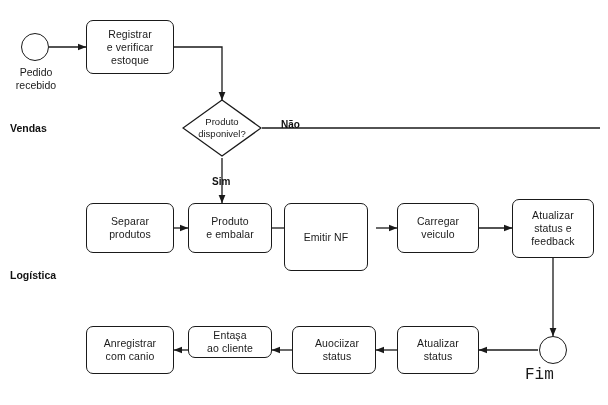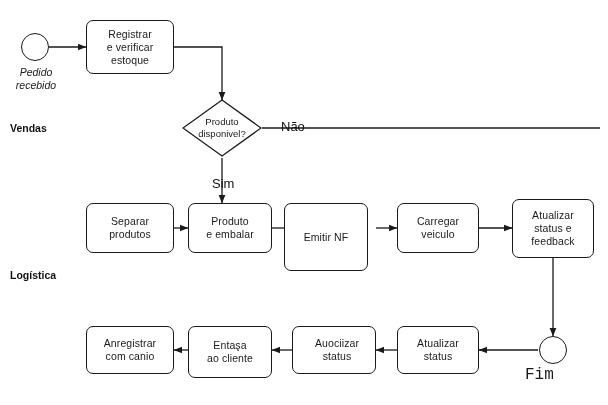--- a/index.html
+++ b/index.html
@@ -43,23 +43,24 @@
   }
   .lane-label {
     position: absolute;
     font-size: 10.5px;
     font-weight: bold;
     color: #111111;
     white-space: nowrap;
   }
   .edge-label {
     position: absolute;
-    font-size: 13px;
+    font-size: 10px;
     color: #111111;
     white-space: nowrap;
+    font-weight: bold;
   }
   .terminator {
     position: absolute;
     box-sizing: border-box;
     border: 1.6px solid #1a1a1a;
     border-radius: 50%;
     background: #ffffff;
   }
   .start-label {
     position: absolute;
@@ -135,21 +136,21 @@
       <line x1="292" y1="350" x2="272" y2="350" marker-end="url(#arrow)"></line>
 
       <line x1="188" y1="350" x2="174" y2="350" marker-end="url(#arrow)"></line>
     </g>
   </svg>
 
   <div class="lane-label" style="left:10px; top:122px;">Vendas</div>
   <div class="lane-label" style="left:10px; top:269px;">Logística</div>
 
   <div class="terminator" style="left:21px; top:33px; width:28px; height:28px;"></div>
-  <div class="start-label" style="left:0px; top:66px; width:72px;font-style:italic;">Pedido
+  <div class="start-label" style="left:0px; top:66px; width:72px;">Pedido
 recebido</div>
 
   <div class="node" style="left:86px; top:203px; width:88px; height:50px;">Separar
 produtos</div>
 
   <div class="node" style="left:86px; top:20px; width:88px; height:54px;">Registrar
 e verificar
 estoque</div>
   <div class="node" style="left:188px; top:203px; width:84px; height:50px;">Produto
 e embalar</div>
@@ -157,21 +158,21 @@
   <div class="node" style="left:397px; top:203px; width:82px; height:50px;">Carregar
 veiculo</div>
   <div class="node" style="left:512px; top:199px; width:82px; height:59px;">Atualizar
 status e
 feedback</div>
 
   <div class="node" style="left:397px; top:326px; width:82px; height:48px;">Atualizar
 status</div>
   <div class="node" style="left:292px; top:326px; width:84px; height:48px;padding-left:9px;">Auociizar
 status</div>
-  <div class="node" style="left:188px; top:326px; width:84px; height:52px;">Entaşa
+  <div class="node" style="left:188px; top:326px; width:84px; height:32px;">Entaşa
 ao cliente</div>
   <div class="node" style="left:86px; top:326px; width:88px; height:48px;">Anregistrar
 com canio</div>
 
   <div class="diamond-wrap" style="left:182px; top:99px; width:80px; height:58px;">
     <svg width="80" height="58" viewBox="0 0 80 58">
       <polygon points="40,1 79,29 40,57 1,29" fill="#ffffff" stroke="#1a1a1a" stroke-width="1.3"></polygon>
     </svg>
     <div class="diamond-text">Produto
 disponivel?</div>

